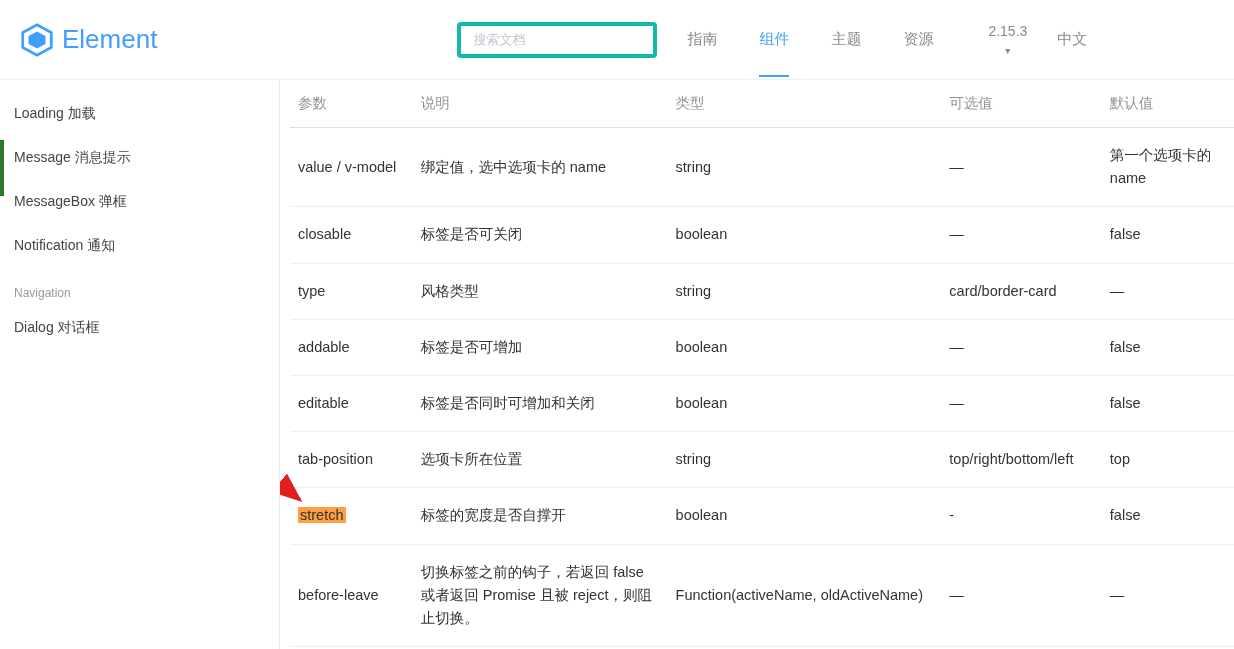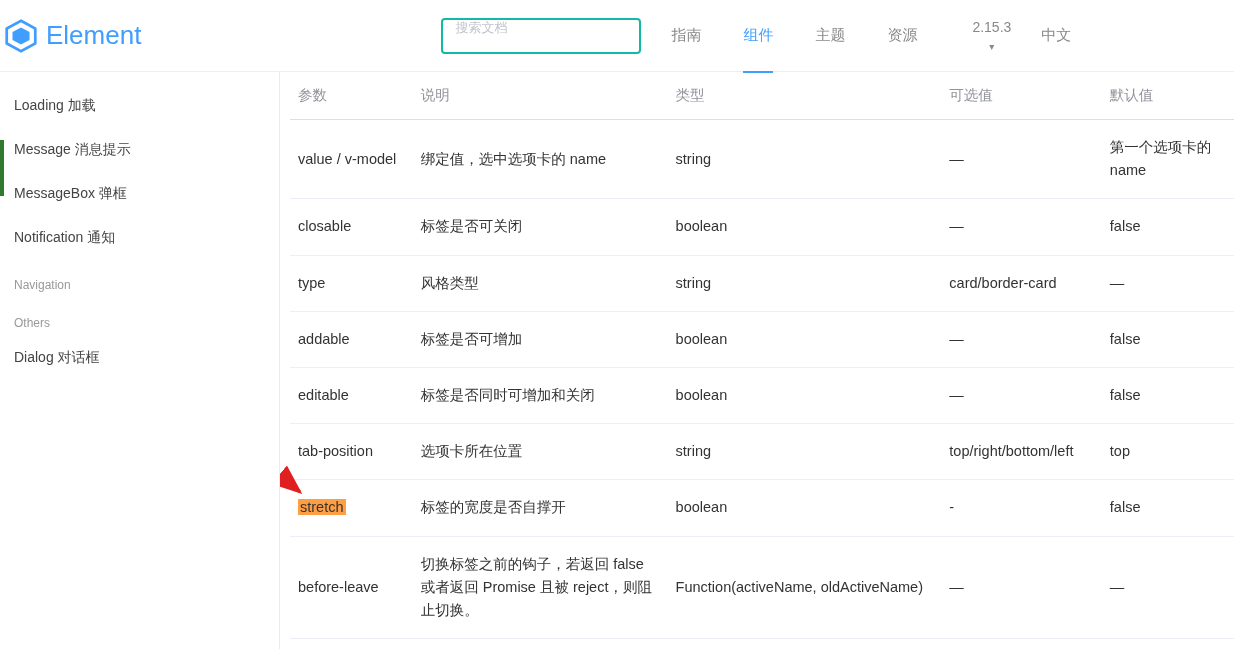--- a/index.html
+++ b/index.html
@@ -6,47 +6,47 @@
 body {
   font-family: "Helvetica Neue", Helvetica, "PingFang SC", "Hiragino Sans GB", "Microsoft YaHei", Arial, sans-serif;
   background: #fff;
   width: 1234px;
   height: 649px;
   overflow: hidden;
   position: relative;
   color: #333;
 }
 .header {
-  height: 72px;
+  height: 80px;
   display: flex;
   align-items: center;
   border-bottom: 1px solid #eee;
-  padding: 0 4px;
+  padding: 0 20px;
 }
 .logo {
   display: flex;
   align-items: center;
   gap: 8px;
   color: #409EFF;
   font-size: 26px;
   font-weight: 500;
 }
 .logo-icon {
   width: 34px;
   height: 34px;
 }
 .search-box {
   margin-left: 300px;
   width: 200px;
   height: 36px;
-  border: 2px solid #14b8a6;
+  border: 4px solid #14b8a6;
   border-radius: 4px;
   padding: 0 12px;
   display: flex;
-  align-items: flex-start;
+  align-items: center;
 }
 .search-box input {
   border: none;
   outline: none;
   width: 100%;
   font-size: 13px;
   color: #606266;
 }
 .search-box input::placeholder {
   color: #c0c4cc;
@@ -201,21 +201,20 @@
 
 <div class="layout">
   <div class="sidebar">
     <div id="sidebar-top">
         <div class="sidebar-item">Loading 加载</div>
         <div class="sidebar-item">Message 消息提示</div>
         <div class="sidebar-item">MessageBox 弹框</div>
         <div class="sidebar-item">Notification 通知</div>
       </div>
     <div class="sidebar-group">Navigation</div>
-    <div class="sidebar-group">Others</div>
     <div id="sidebar-other">
         <div class="sidebar-item">Dialog 对话框</div>
       </div>
   </div>
 
   <div class="content">
     <table>
       <thead>
         <tr>
           <th class="col-param">参数</th>

